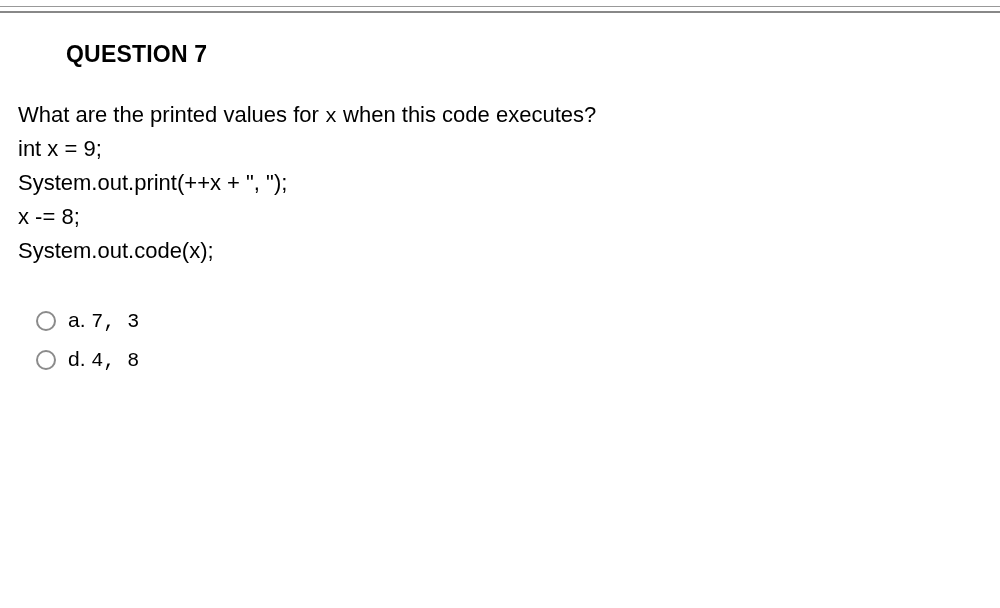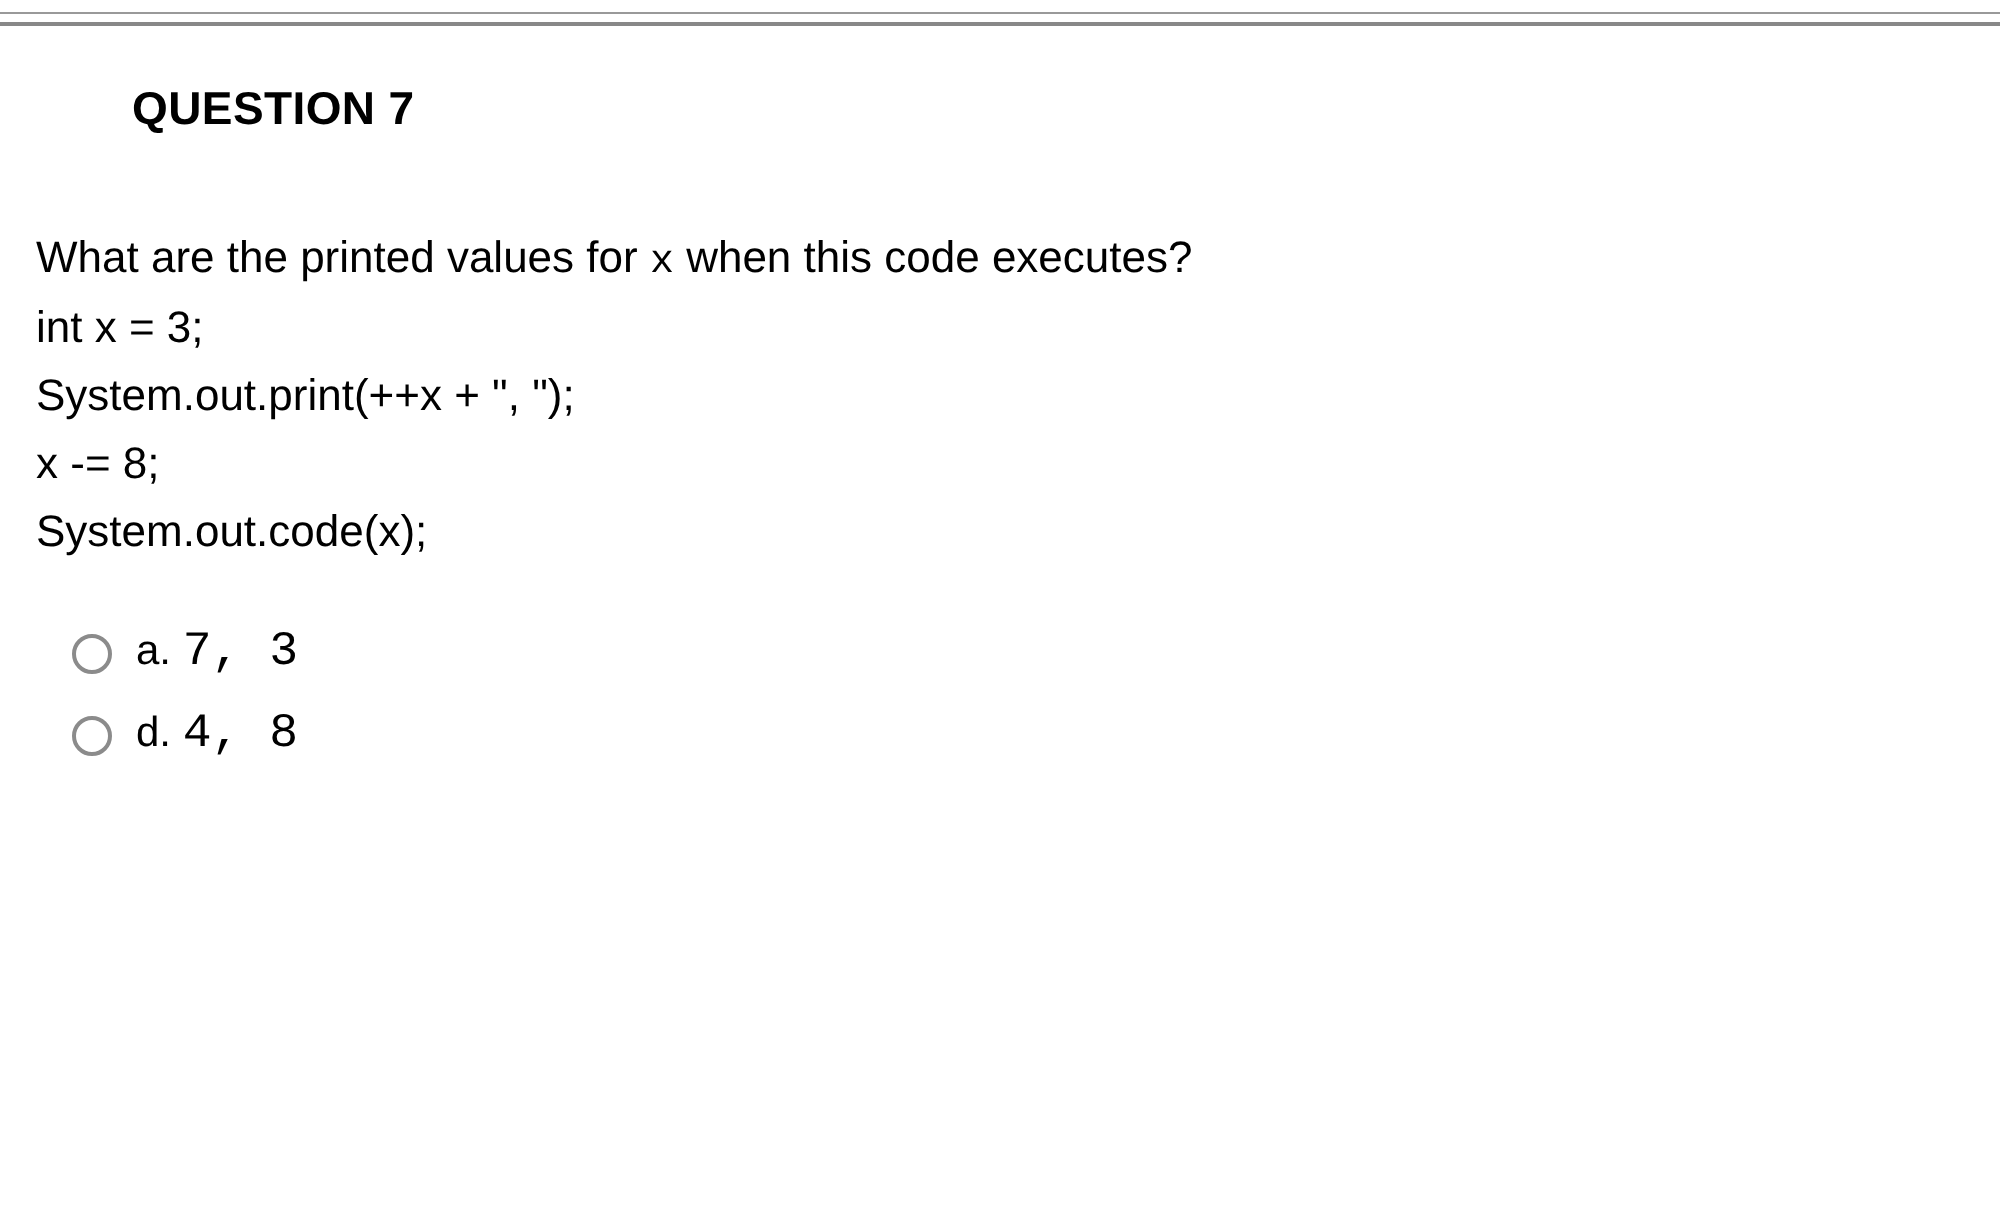--- a/index.html
+++ b/index.html
@@ -22,27 +22,27 @@
     .divider {
       border-top: 2px solid #888;
     }
     .content {
       padding: 28px 18px 0 18px;
     }
     .question-title {
       font-weight: 700;
       font-size: 23px;
       margin-left: 48px;
-      margin-bottom: 44px;
+      margin-bottom: 30px;
       letter-spacing: 0.2px;
     }
     .question-text {
       font-size: 22px;
       line-height: 1.55;
-      margin-bottom: 30px;
+      margin-bottom: 40px;
     }
     .question-text .line {
       display: block;
     }
     .code-var {
       font-family: "Courier New", monospace;
       font-size: 20px;
     }
     .options {
       margin-left: 18px;
@@ -59,37 +59,37 @@
       border-radius: 50%;
       margin-right: 12px;
       flex-shrink: 0;
       background: #fff;
     }
     .option-label {
       font-size: 21px;
     }
     .option-label .mono {
       font-family: "Courier New", monospace;
-      font-size: 24px;
+      font-size: 20px;
     }
   </style>
 </head>
 <body>
 
 <div class="top-line"></div>
 <div class="divider"></div>
 
 <div class="content">
   <div class="question-title">QUESTION 7</div>
 
   <div class="question-text">
     <span class="line">
       <span>What are the printed values for </span><span class="code-var">x</span><span> when this code executes?</span>
     </span>
-    <span class="line">int x = 3;</span>
+    <span class="line">int x = 9;</span>
     <span class="line">System.out.print(++x + ", ");</span>
     <span class="line">x -= 8;</span>
     <span class="line">System.out.code(x);</span>
   </div>
 
   <div class="options">
     <div class="option">
       <div class="radio"></div>
       <div class="option-label">
         <span>a.</span> <span class="mono">7,  3</span>

